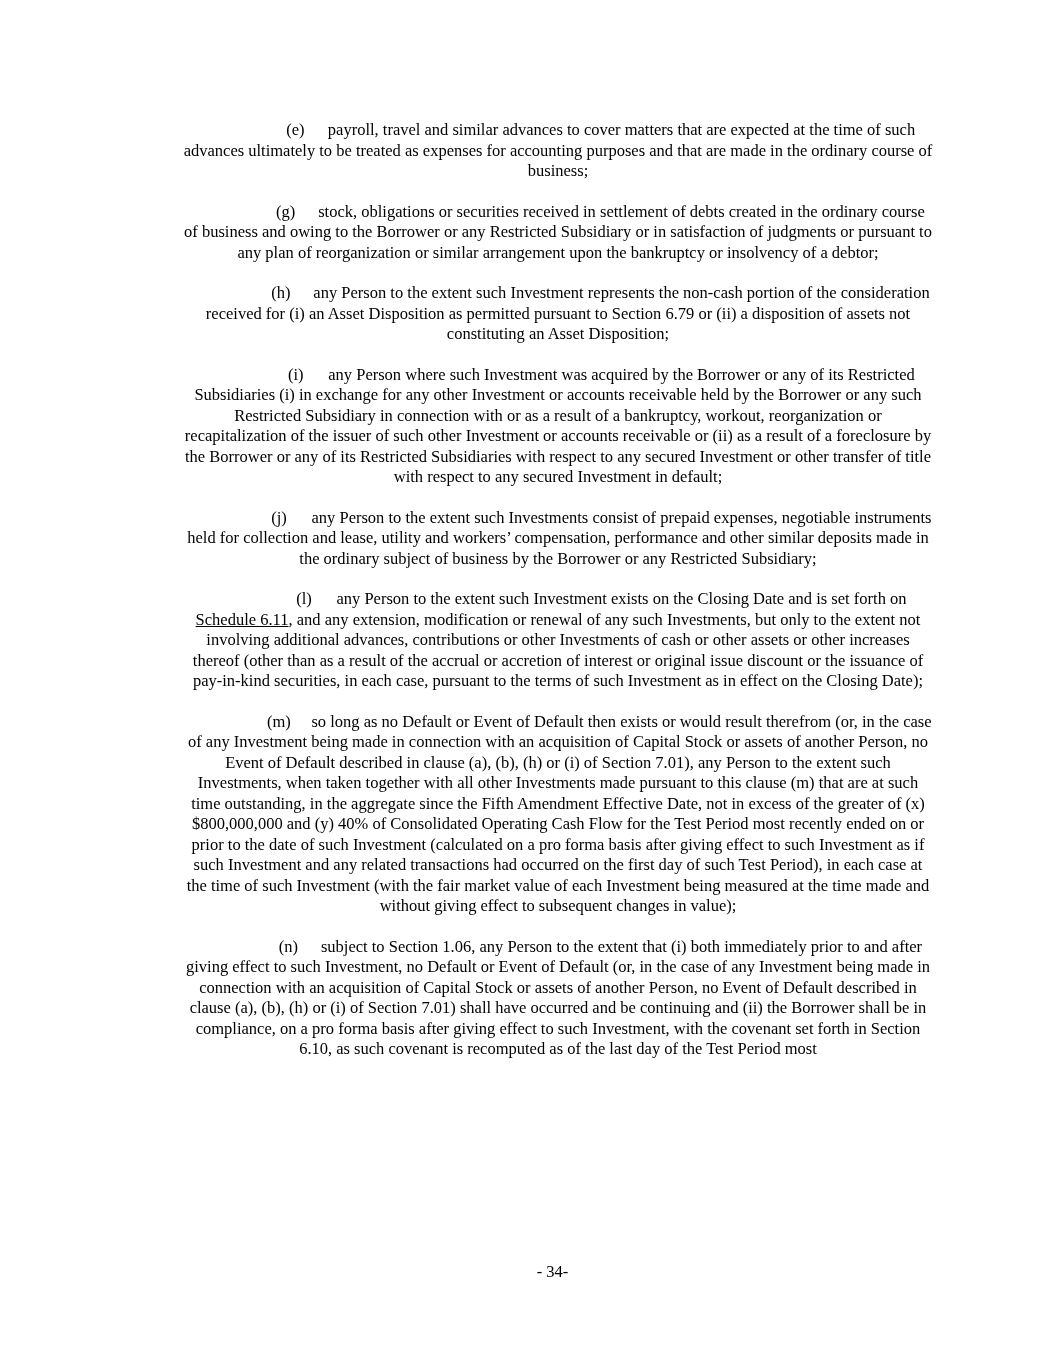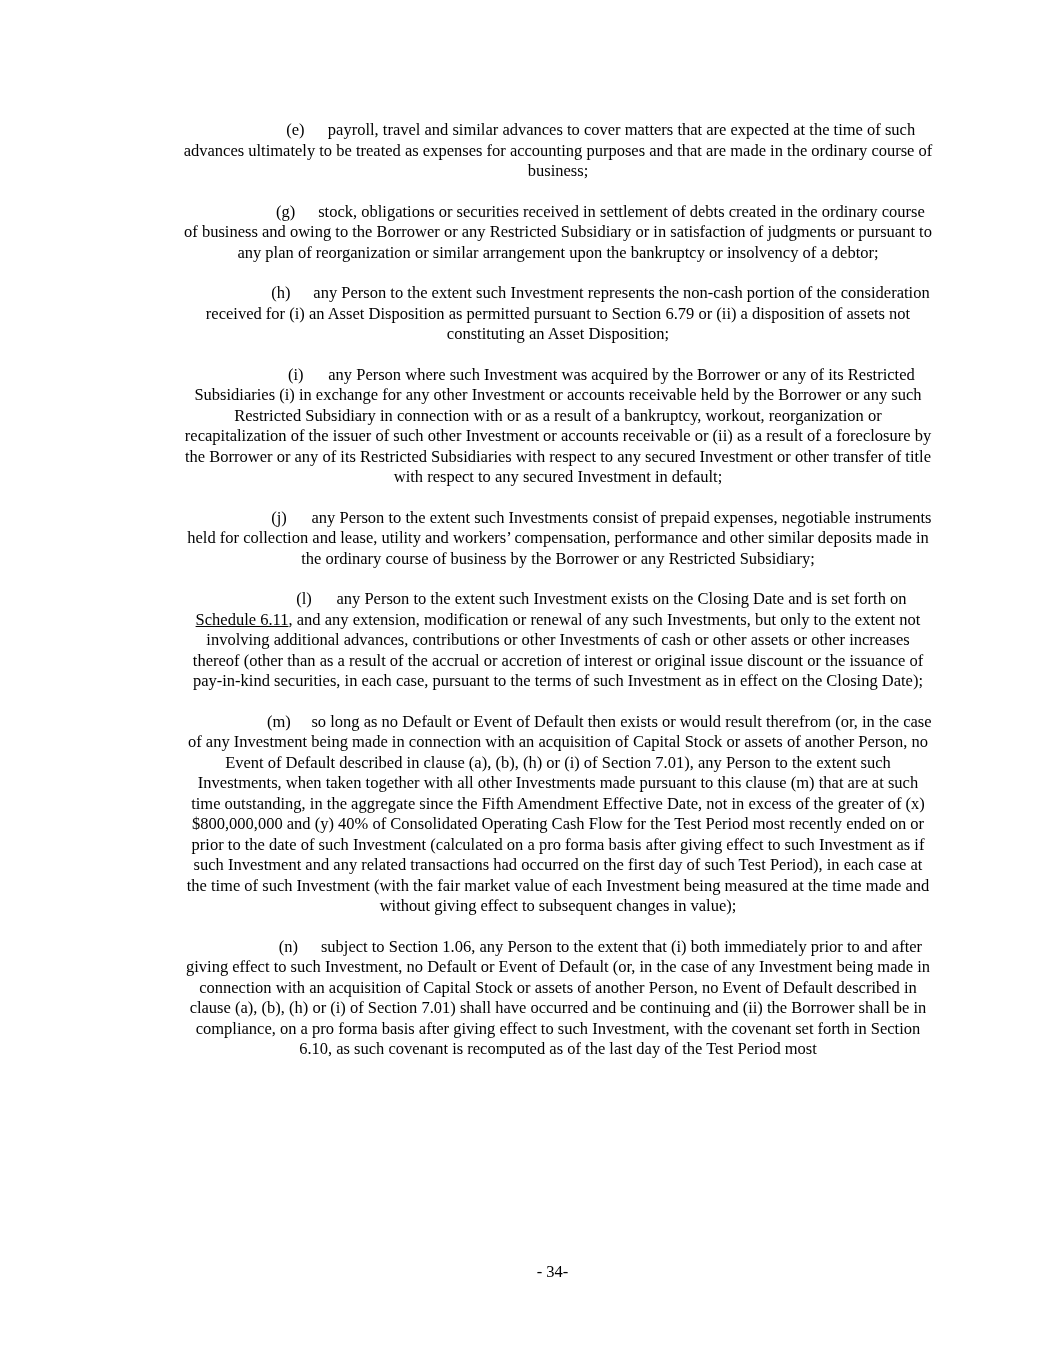--- a/index.html
+++ b/index.html
@@ -50,21 +50,21 @@
 
     <p class="clause"><span class="label-wrap">(e)</span><span>payroll, travel and similar advances to cover matters that are expected at the time of such advances ultimately to be treated as expenses for accounting purposes and that are made in the ordinary course of business;</span></p>
 
 
     <p class="clause"><span class="label-wrap">(g)</span><span>stock, obligations or securities received in settlement of debts created in the ordinary course of business and owing to the Borrower or any Restricted Subsidiary or in satisfaction of judgments or pursuant to any plan of reorganization or similar arrangement upon the bankruptcy or insolvency of a debtor;</span></p>
 
     <p class="clause"><span class="label-wrap">(h)</span><span>any Person to the extent such Investment represents the non-cash portion of the consideration received for (i) an Asset Disposition as permitted pursuant to Section 6.79 or (ii) a disposition of assets not constituting an Asset Disposition;</span></p>
 
     <p class="clause"><span class="label-wrap">(i)</span><span>any Person where such Investment was acquired by the Borrower or any of its Restricted Subsidiaries (i) in exchange for any other Investment or accounts receivable held by the Borrower or any such Restricted Subsidiary in connection with or as a result of a bankruptcy, workout, reorganization or recapitalization of the issuer of such other Investment or accounts receivable or (ii) as a result of a foreclosure by the Borrower or any of its Restricted Subsidiaries with respect to any secured Investment or other transfer of title with respect to any secured Investment in default;</span></p>
 
-    <p class="clause"><span class="label-wrap">(j)</span><span>any Person to the extent such Investments consist of prepaid expenses, negotiable instruments held for collection and lease, utility and workers’ compensation, performance and other similar deposits made in the ordinary course of business by the Borrower or any Restricted Subsidiary;</span></p>
+    <p class="clause"><span class="label-wrap">(j)</span><span>any Person to the extent such Investments consist of prepaid expenses, negotiable instruments held for collection and lease, utility and workers’ compensation, performance and other similar deposits made in the ordinary subject of business by the Borrower or any Restricted Subsidiary;</span></p>
 
 
     <p class="clause"><span class="label-wrap">(l)</span><span>any Person to the extent such Investment exists on the Closing Date and is set forth on </span><span class="u">Schedule 6.11</span><span>, and any extension, modification or renewal of any such Investments, but only to the extent not involving additional advances, contributions or other Investments of cash or other assets or other increases thereof (other than as a result of the accrual or accretion of interest or original issue discount or the issuance of pay-in-kind securities, in each case, pursuant to the terms of such Investment as in effect on the Closing Date);</span></p>
 
     <p class="clause"><span class="label-wrap">(m)</span><span>so long as no Default or Event of Default then exists or would result therefrom (or, in the case of any Investment being made in connection with an acquisition of Capital Stock or assets of another Person, no Event of Default described in clause (a), (b), (h) or (i) of Section 7.01), any Person to the extent such Investments, when taken together with all other Investments made pursuant to this clause (m) that are at such time outstanding, in the aggregate since the Fifth Amendment Effective Date, not in excess of the greater of (x) $800,000,000 and (y) 40% of Consolidated Operating Cash Flow for the Test Period most recently ended on or prior to the date of such Investment (calculated on a pro forma basis after giving effect to such Investment as if such Investment and any related transactions had occurred on the first day of such Test Period), in each case at the time of such Investment (with the fair market value of each Investment being measured at the time made and without giving effect to subsequent changes in value);</span></p>
 
     <p class="clause"><span class="label-wrap">(n)</span><span>subject to Section 1.06, any Person to the extent that (i) both immediately prior to and after giving effect to such Investment, no Default or Event of Default (or, in the case of any Investment being made in connection with an acquisition of Capital Stock or assets of another Person, no Event of Default described in clause (a), (b), (h) or (i) of Section 7.01) shall have occurred and be continuing and (ii) the Borrower shall be in compliance, on a pro forma basis after giving effect to such Investment, with the covenant set forth in Section 6.10, as such covenant is recomputed as of the last day of the Test Period most</span></p>
 
   </div>
 

